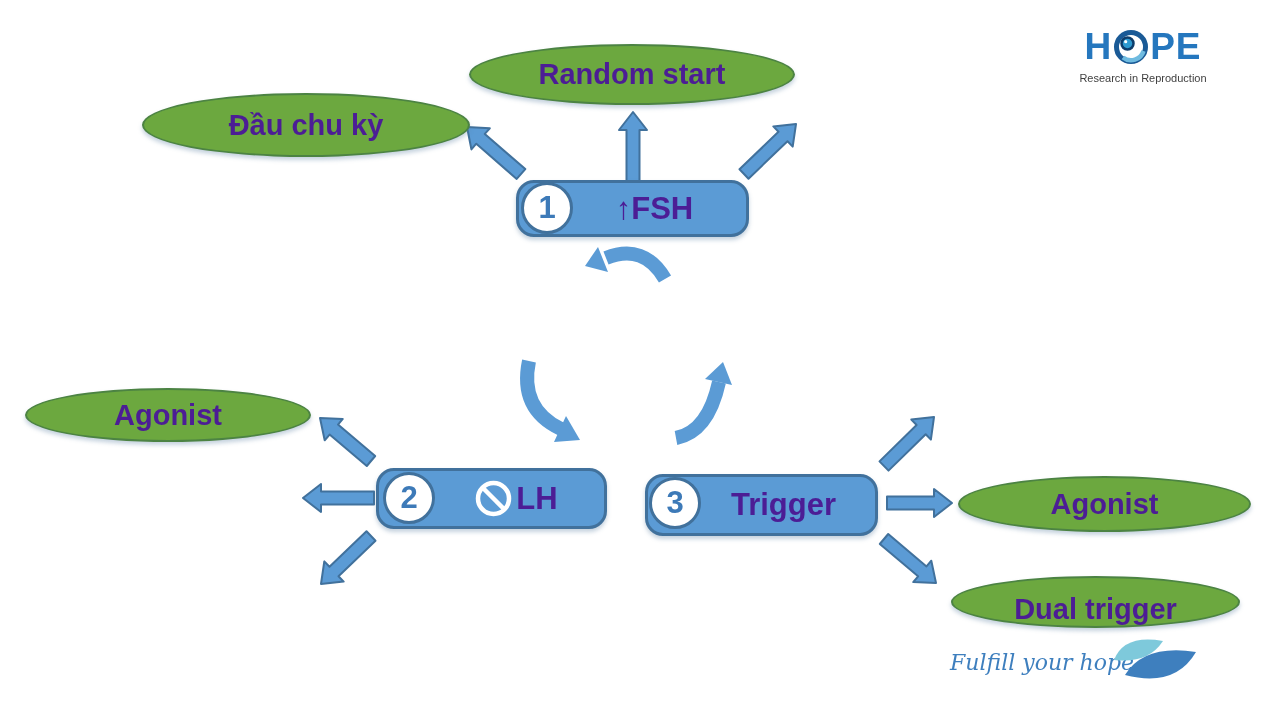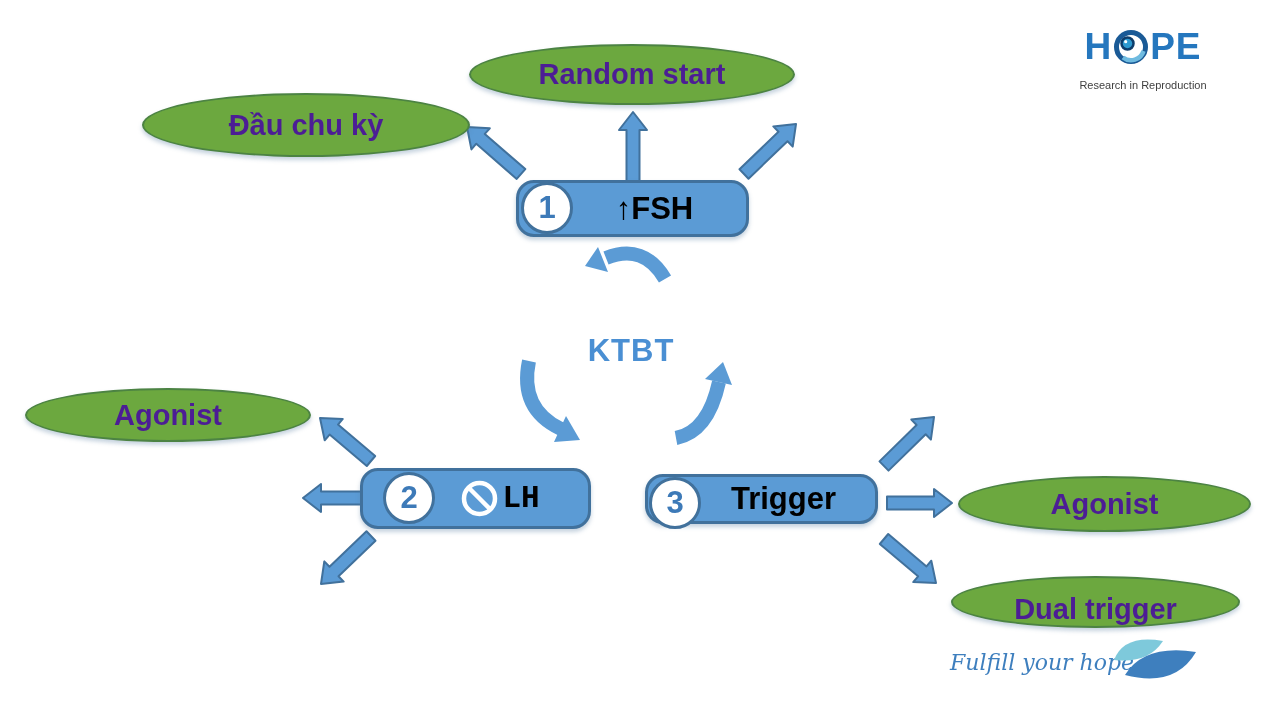--- a/index.html
+++ b/index.html
@@ -21,34 +21,34 @@
   .ellipse{position:absolute;border-radius:50%;background:var(--green);
     border:2px solid var(--green-border);
     box-shadow:0 3px 4px rgba(90,125,160,0.35);
     display:flex;align-items:center;justify-content:center;
     color:#4c1d95;font-weight:bold;font-size:29px;text-align:center;}
 
   .bluebox{position:absolute;background:var(--blue);
     border:3px solid var(--blue-border);border-radius:18px;
     box-shadow:0 3px 4px rgba(90,125,160,0.35);
     display:flex;align-items:center;justify-content:center;
-    color:#000000;font-weight:bold;font-size:31px;}
+    color:#4c1d95;font-weight:bold;font-size:31px;}
   .bluebox .boxlabel{display:flex;align-items:center;gap:4px;padding-left:44px;}
   .numcircle{position:absolute;width:52px;height:52px;border-radius:50%;
     background:#fff;border:3px solid var(--blue-border);
     display:flex;align-items:center;justify-content:center;
     color:#3D7AB8;font-weight:bold;font-size:31px;}
 
   .center-label{position:absolute;left:566px;top:333px;width:130px;text-align:center;
     color:var(--center-text);font-weight:bold;font-size:31px;letter-spacing:1px;}
 
   .hope-logo{position:absolute;left:1078px;top:28px;width:130px;text-align:center;}
   .hope-word{display:flex;align-items:center;justify-content:center;
     color:var(--brand-blue);font-size:37px;font-weight:600;letter-spacing:1px;line-height:1;}
-  .hope-sub{margin-top:14px;font-size:11px;color:var(--sub-gray);white-space:nowrap;}
+  .hope-sub{margin-top:7px;font-size:11px;color:var(--sub-gray);white-space:nowrap;}
 
   .footer-tagline{position:absolute;left:950px;top:650px;width:160px;
     font-family:"DejaVu Serif", serif;font-style:italic;
     color:var(--leaf-dark);font-size:22px;white-space:nowrap;}
   .leaf-logo{position:absolute;left:1105px;top:628px;}
 </style>
 </head>
 <body>
 
 <div class="stage">
@@ -95,39 +95,38 @@
     <span>Dual trigger</span>
   </div>
 
   <div class="bluebox" style="left:516px;top:180px;width:233px;height:57px;">
     <div class="boxlabel">
       <span>↑FSH</span>
     </div>
   </div>
   <div class="numcircle" style="left:521px;top:182px;">1</div>
 
-  <div class="bluebox" style="left:360px;top:468px;width:231px;height:61px;font-family:Liberation Mono, monospace;">
+  <div class="bluebox" style="left:376px;top:468px;width:231px;height:61px;">
     <div class="boxlabel" style="padding-left:50px;">
       <svg width="37" height="37" viewBox="0 0 37 37">
         <circle cx="18.5" cy="18.5" r="15.5" fill="none" stroke="#fff" stroke-width="4.5"></circle>
         <line x1="8" y1="8" x2="29" y2="29" stroke="#fff" stroke-width="4.5"></line>
       </svg>
       <span>LH</span>
     </div>
   </div>
   <div class="numcircle" style="left:383px;top:472px;">2</div>
 
-  <div class="bluebox" style="left:645px;top:474px;width:233px;height:50px;">
+  <div class="bluebox" style="left:645px;top:474px;width:233px;height:62px;">
     <div class="boxlabel">
       <span>Trigger</span>
     </div>
   </div>
   <div class="numcircle" style="left:649px;top:477px;">3</div>
 
-  <div class="center-label">KTBT</div>
 
   <div class="hope-logo">
     <div class="hope-word">
       <span>H</span>
       <svg width="36" height="36" viewBox="0 0 36 36" style="margin:0 1px;">
         <circle cx="18" cy="18" r="14.5" fill="#fff" stroke="#1A5A96" stroke-width="5"></circle>
         <path d="M 30.5 22 A 13 13 0 0 1 10 28.5" fill="none" stroke="#6FBBE0" stroke-width="4.5"></path>
         <circle cx="14.5" cy="14.5" r="6" fill="#2E9AD0" stroke="#0E3D6B" stroke-width="2.5"></circle>
         <circle cx="12.7" cy="12.7" r="1.6" fill="#fff"></circle>
       </svg>

